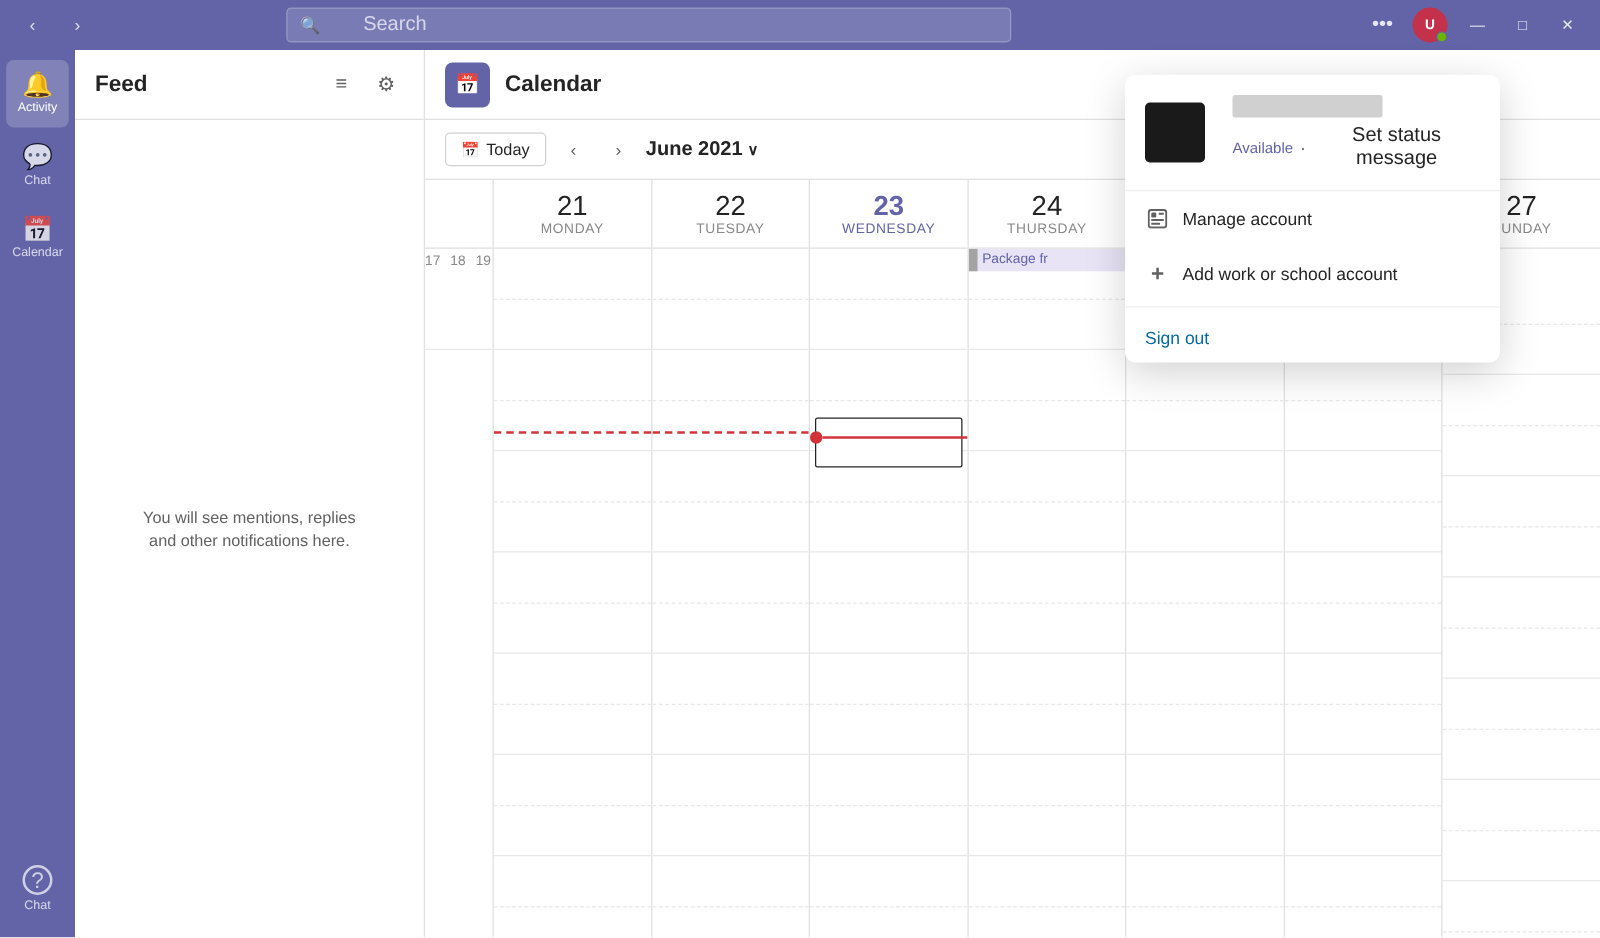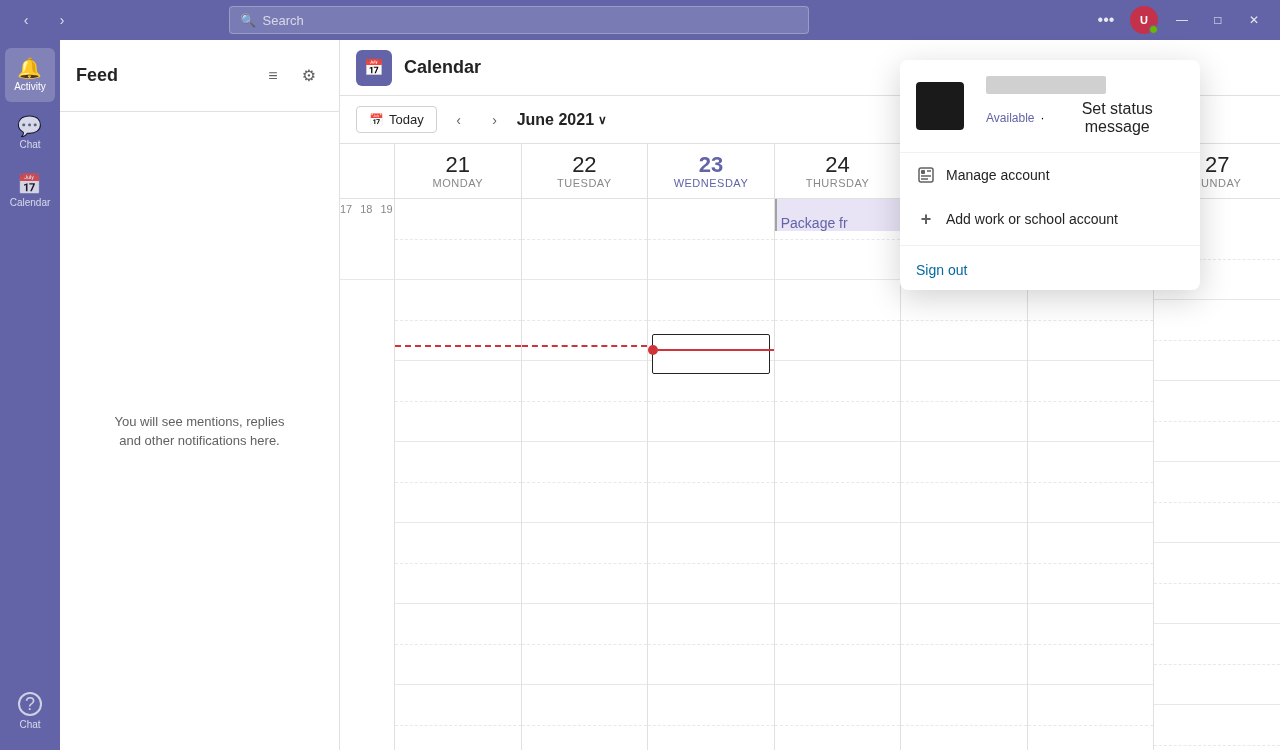--- a/index.html
+++ b/index.html
@@ -145,21 +145,21 @@
     
     .feed-panel {
       width: 280px;
       background: white;
       border-right: 1px solid #e0e0e0;
       display: flex;
       flex-direction: column;
       flex-shrink: 0;
     }
     .feed-header {
-      height: 72px;
+      height: 56px;
       display: flex;
       align-items: center;
       padding: 0 16px;
       border-bottom: 1px solid #e0e0e0;
     }
     .feed-title {
       font-size: 18px;
       font-weight: 600;
       color: #252424;
       flex: 1;
@@ -362,27 +362,27 @@
     }
 
     
     .package-event {
       position: absolute;
       top: 0;
       left: 0;
       right: 0;
       height: 20px;
       background: #e8e3f5;
-      font-size: 14px;
+      font-size: 11px;
       color: #6264a7;
-      padding: 16px 4px;
+      padding: 2px 4px;
       overflow: hidden;
       white-space: nowrap;
       text-overflow: ellipsis;
-      border-left: 2px solid #a3a3a3;
+      border-left: 7px solid #a3a3a3;
       cursor: pointer;
     }
     .current-time-line {
       flex: 1;
       height: 2px;
       background: #d13438;
       border: none;
     }
     .current-time-dot {
       width: 10px;
@@ -509,21 +509,21 @@
 </head>
 <body>
 
 <div class="titlebar">
   <div class="titlebar-nav">
     <button>‹</button>
     <button>›</button>
   </div>
   <div class="search-bar">
     <span>🔍</span>
-    <span style="color:rgba(255,255,255,0.7);font-size:13px;">Search</span>
+    <span style="color:rgba(255,255,255,0.7);font-size:16px;margin-left:28px;">Search</span>
   </div>
   <div class="titlebar-actions">
     <button>•••</button>
     <div class="avatar-btn">
       <span style="font-size:11px;">U</span>
       <div class="avatar-status"></div>
     </div>
     <button style="font-size:12px;">—</button>
     <button style="font-size:12px;">□</button>
     <button style="font-size:12px;">✕</button>

